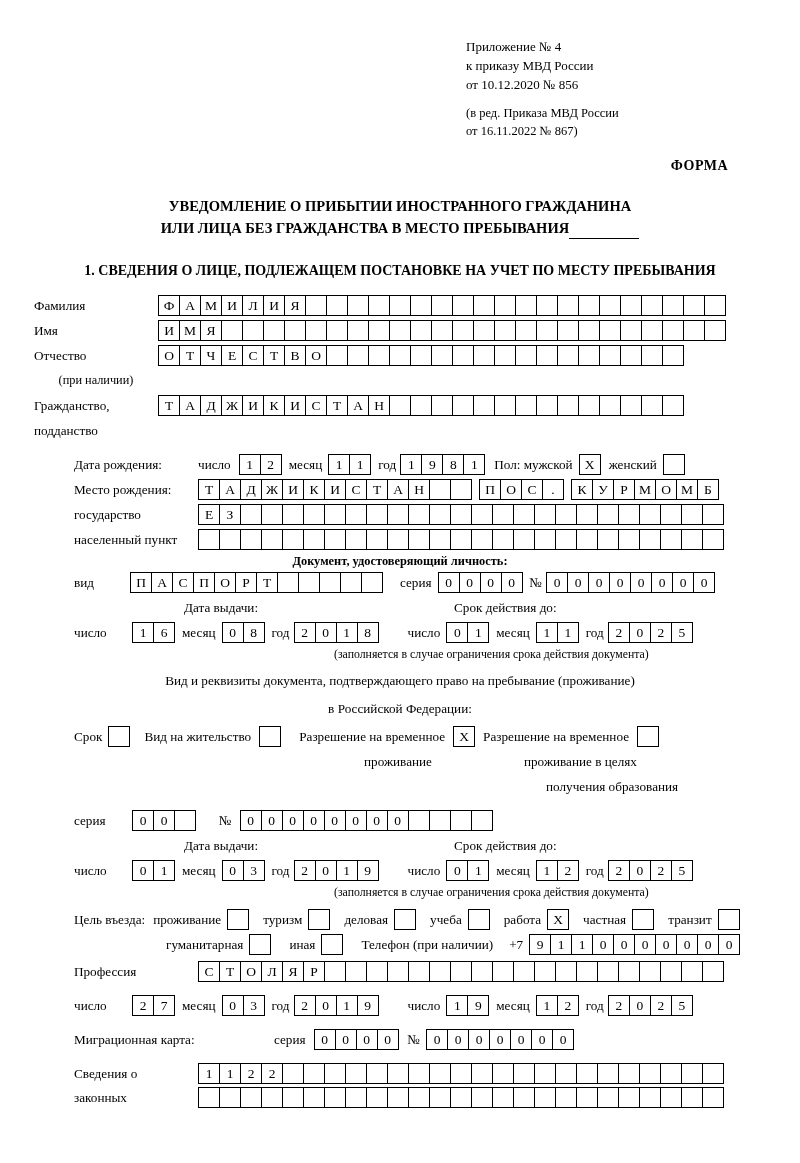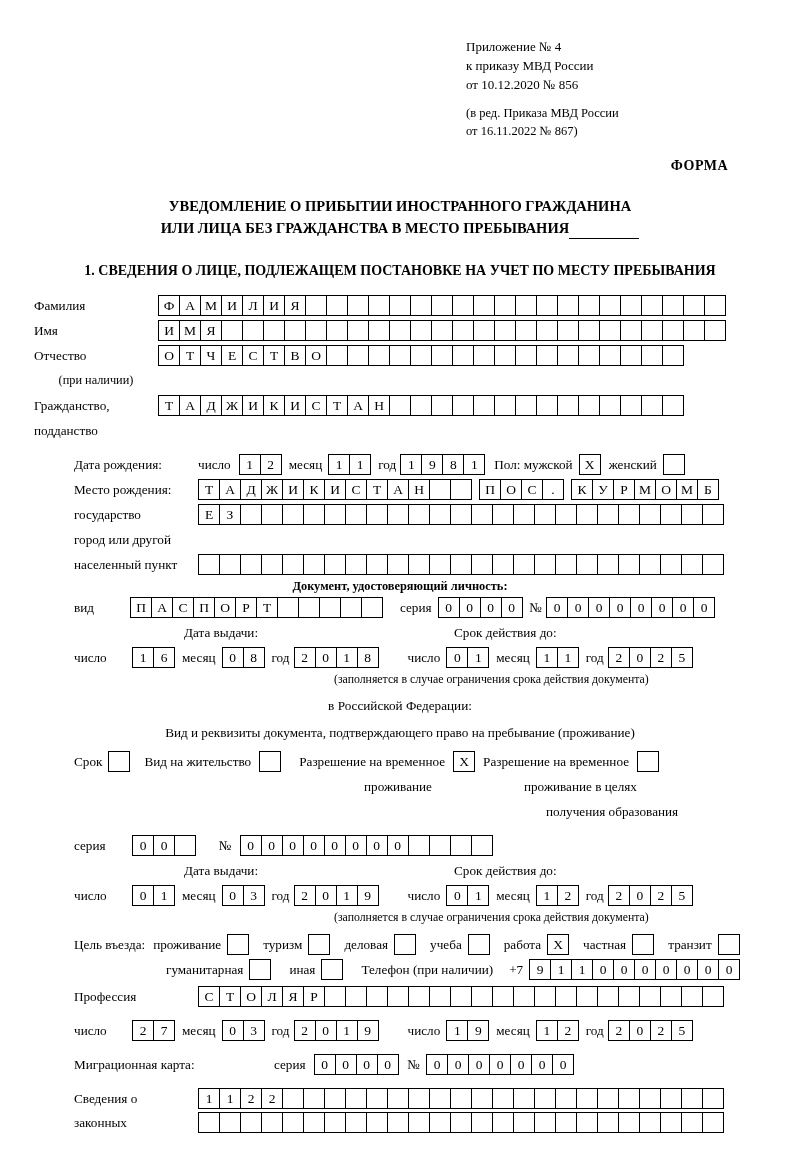--- a/index.html
+++ b/index.html
@@ -378,23 +378,20 @@
         <div class="cell"></div>
         <div class="cell"></div>
         <div class="cell"></div>
         <div class="cell"></div>
         <div class="cell"></div>
         <div class="cell"></div>
         <div class="cell"></div>
       </div>
   </div>
 
-  <div class="row inline">
-    <div class="leftlabel">город или другой</div>
-  </div>
 
   <div class="row inline">
     <div class="leftlabel">населенный пункт</div>
     <div class="cells" id="bp-row4">
         <div class="cell"></div>
         <div class="cell"></div>
         <div class="cell"></div>
         <div class="cell"></div>
         <div class="cell"></div>
         <div class="cell"></div>
@@ -513,22 +510,22 @@
         <div class="cell">0</div>
         <div class="cell">2</div>
         <div class="cell">5</div>
       </div>
   </div>
 
   <div class="subnote">(заполняется в случае ограничения срока действия документа)</div>
 
   <div class="blockgap"></div>
 
+  <div class="lbl" style="margin-bottom:8px">Вид и реквизиты документа, подтверждающего право на пребывание (проживание)</div>
   <div class="lbl" style="margin-bottom:7px">в Российской Федерации:</div>
-  <div class="lbl" style="margin-bottom:8px">Вид и реквизиты документа, подтверждающего право на пребывание (проживание)</div>
 
   <div class="row inline">
     <div class="lblmid">Срок</div>
     <div class="sp6"></div>
     <div class="boxsingle"></div>
     <div class="sp14"></div>
     <div class="lblmid">Вид на жительство</div>
     <div class="sp8"></div>
     <div class="boxsingle"></div>
     <div class="sp18"></div>

